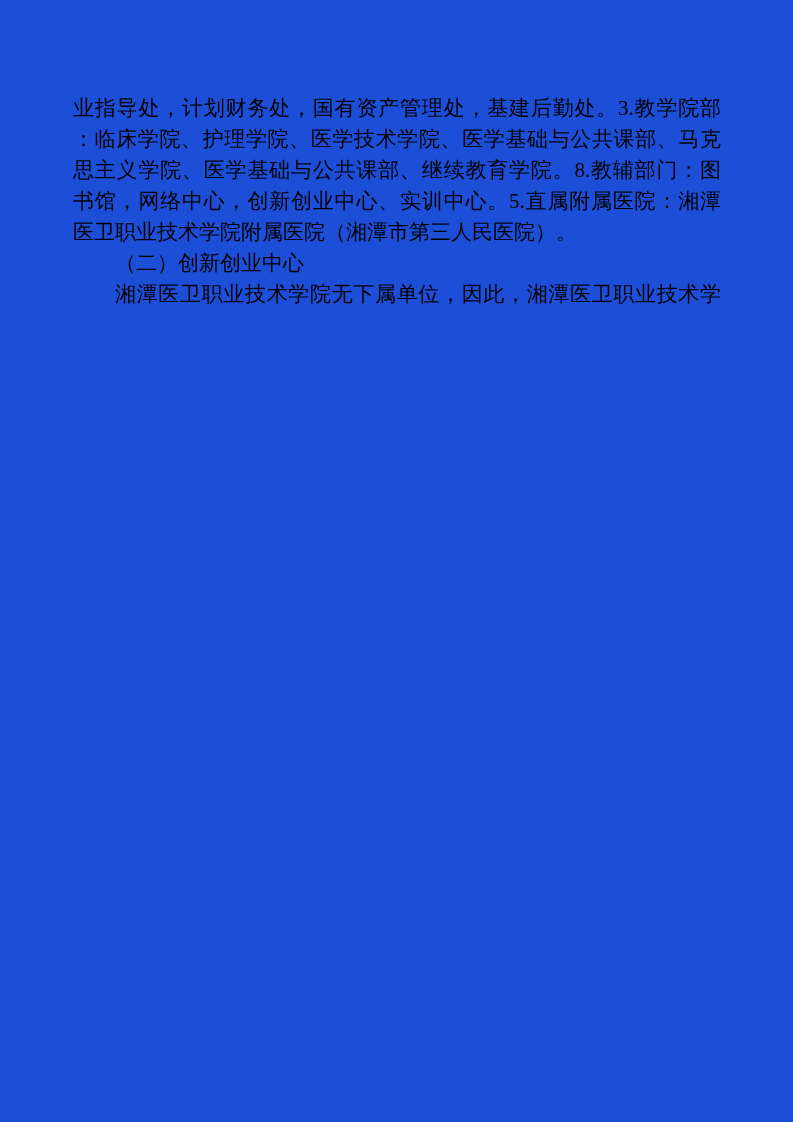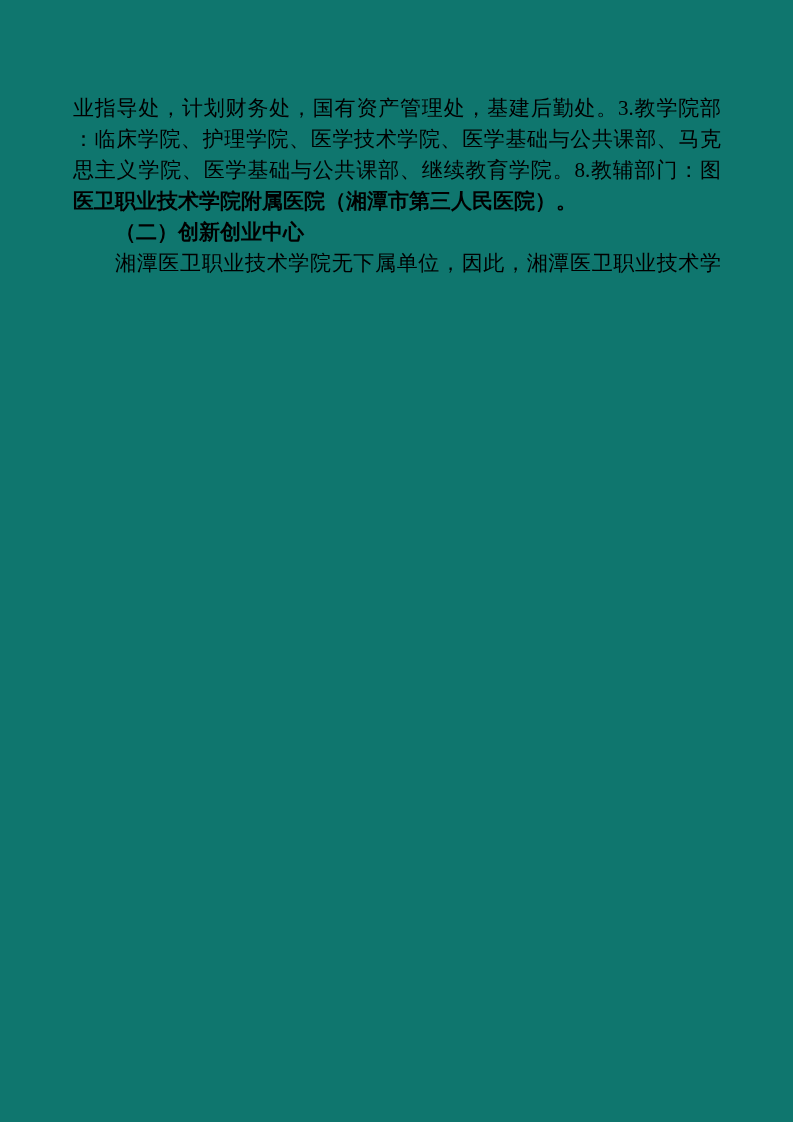--- a/index.html
+++ b/index.html
@@ -4,21 +4,21 @@
 <style>
   html, body {
     margin: 0;
     padding: 0;
     background: #ffffff;
   }
   .page {
     position: relative;
     width: 793px;
     height: 1122px;
-    background: #0f766e;
+    background: #1d4ed8;
     box-sizing: border-box;
     padding: 93px 72px 0 73px;
     font-family: "Liberation Serif", "DejaVu Serif", serif;
     color: #000000;
     overflow: hidden;
   }
   .textblock {
     width: 648px;
     font-size: 21px;
     line-height: 31px;
@@ -27,31 +27,31 @@
   .line {
     min-height: 31px;
   }
   .line.justify-full {
     text-align: justify;
     text-align-last: justify;
   }
   .line.left {
     text-align: left;
     text-align-last: left;
-    font-weight: bold;
   }
   .line.indent2 {
     text-indent: 2em;
   }
 </style>
 </head>
 <body>
 
 <div class="page">
   <div class="textblock">
     <div class="line justify-full">业指导处，计划财务处，国有资产管理处，基建后勤处。3.教学院部</div>
     <div class="line justify-full">：临床学院、护理学院、医学技术学院、医学基础与公共课部、马克</div>
     <div class="line justify-full">思主义学院、医学基础与公共课部、继续教育学院。8.教辅部门：图</div>
+    <div class="line justify-full">书馆，网络中心，创新创业中心、实训中心。5.直属附属医院：湘潭</div>
     <div class="line left">医卫职业技术学院附属医院（湘潭市第三人民医院）。</div>
     <div class="line left indent2">（二）创新创业中心</div>
     <div class="line justify-full indent2">湘潭医卫职业技术学院无下属单位，因此，湘潭医卫职业技术学</div>
   </div>
 </div>
 
 </body></html>

